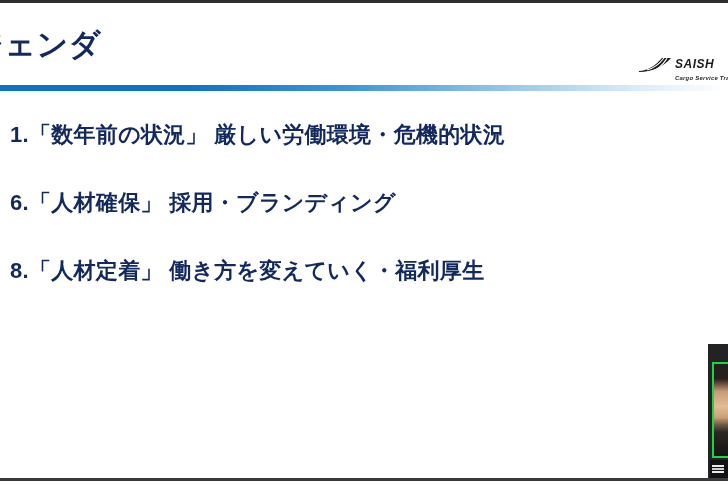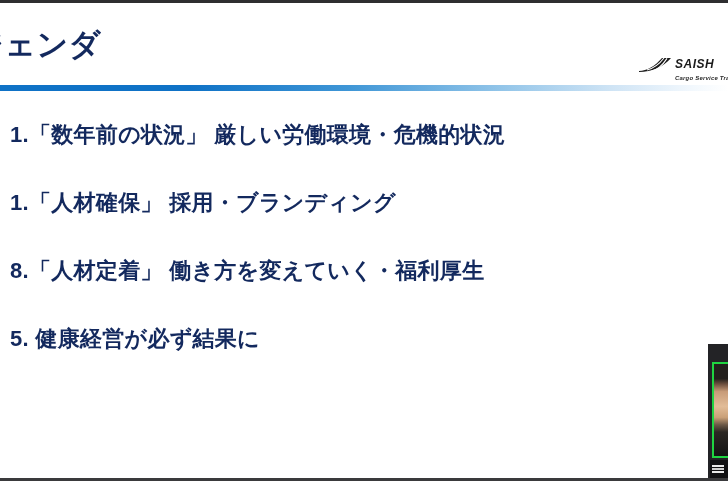--- a/index.html
+++ b/index.html
@@ -201,23 +201,22 @@
         <span class="brand-wordmark">SAISH</span>
       </div>
       <div class="brand-tagline">Cargo Service Tran</div>
     </div>
   </div>
 
   <div class="header-rule"></div>
 
   <div class="agenda-list">
     <div class="agenda-item">1.「数年前の状況」 厳しい労働環境・危機的状況</div>
-    <div class="agenda-item">1.「人材確保」 採用・ブランディング</div>
+    <div class="agenda-item">6.「人材確保」 採用・ブランディング</div>
     <div class="agenda-item">8.「人材定着」 働き方を変えていく・福利厚生</div>
-    <div class="agenda-item">5. 健康経営が必ず結果に</div>
   </div>
 
   <div class="video-overlay">
     <div class="video-inset"></div>
     <div class="video-toolbar">
       <span class="tool-glyph"></span>
     </div>
   </div>
 
   <div class="edge-bar bottom"></div>

